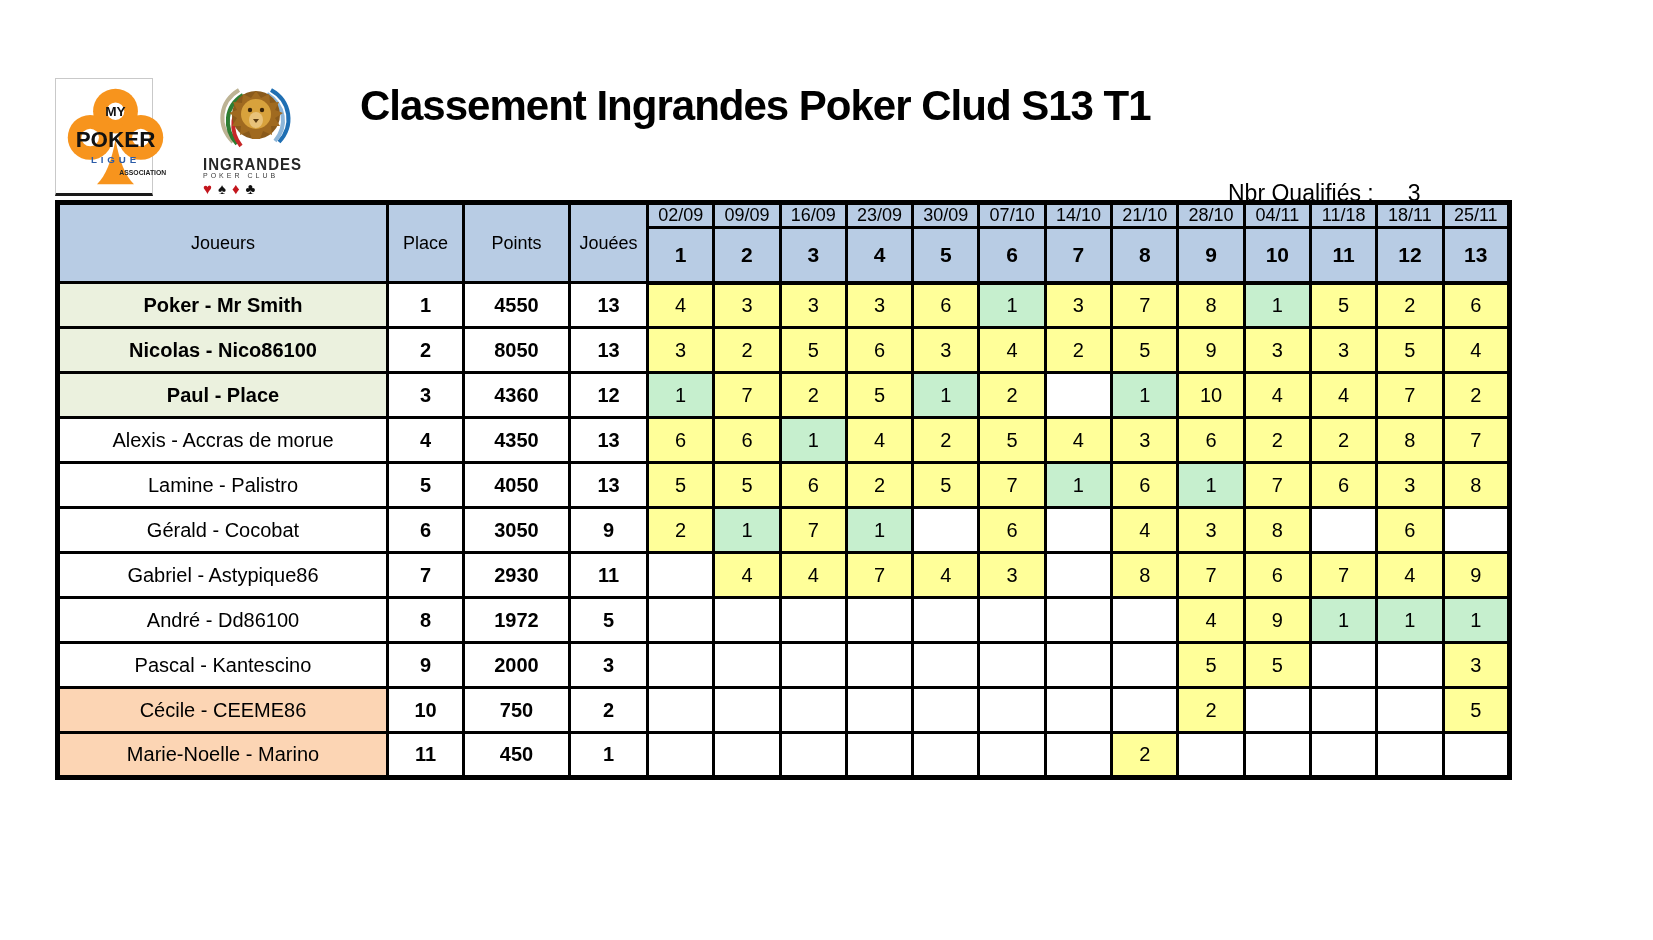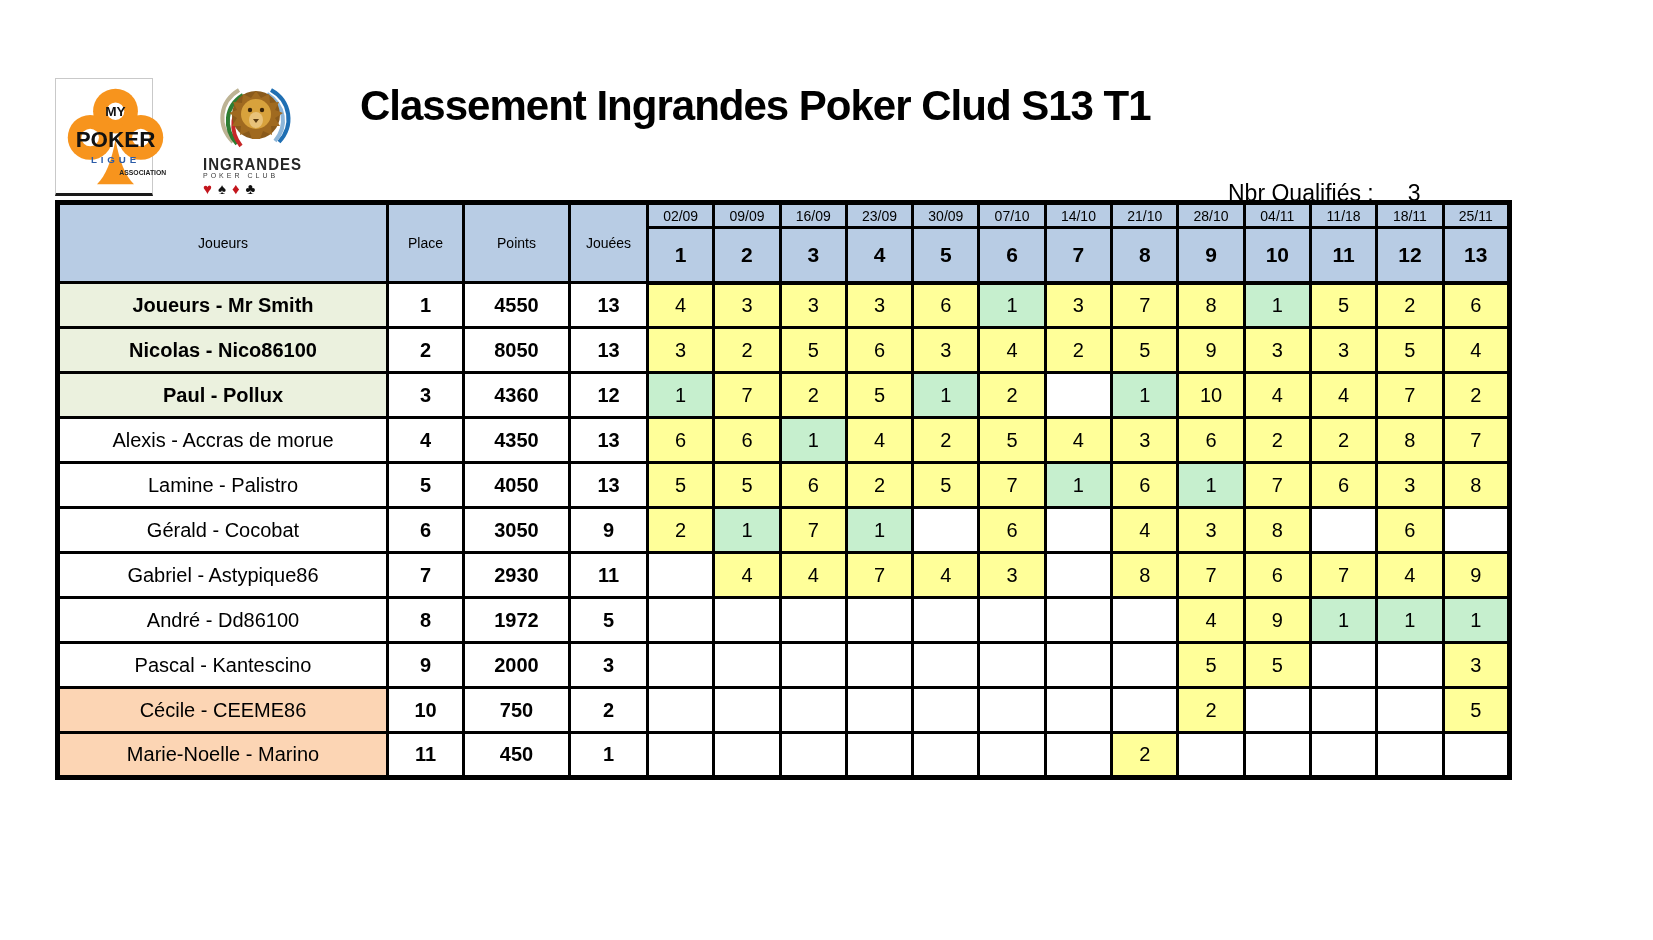--- a/index.html
+++ b/index.html
@@ -46,21 +46,21 @@
   }
   .ranking th,.ranking td{
     border:3px solid #000;text-align:center;vertical-align:middle;
     padding:0;overflow:hidden;white-space:nowrap;
   }
   th.h-players{width:330px;}
   th.h-place{width:76px;}
   th.h-points{width:106px;}
   th.h-played{width:78px;text-align:center;}
   thead th{background:var(--header-blue);}
-  tr.dates-row th{height:25px;font-size:14px;font-weight:400;}
+  tr.dates-row th{height:25px;font-size:18px;font-weight:400;}
   tr.nums-row th{height:55px;font-size:21px;font-weight:700;border-bottom:4px solid #000;}
   th.col-head{font-size:21px;font-weight:700;}
   tbody td{height:45px;font-size:20px;background:#fff;}
   td.name-cell{font-size:20px;}
   tr.tier-qualified td.name-cell{font-weight:700;background:var(--qualified-name-bg);}
   tr.tier-bottom td.name-cell{background:var(--bottom-name-bg);}
   td.place-cell,td.points-cell,td.played-cell{font-weight:700;}
   td.res-cell.played{background:var(--played-yellow);}
   td.res-cell.win{background:var(--winner-green);}
 </style>
@@ -145,21 +145,21 @@
           <th class="num-cell">8</th>
           <th class="num-cell">9</th>
           <th class="num-cell">10</th>
           <th class="num-cell">11</th>
           <th class="num-cell">12</th>
           <th class="num-cell">13</th>
         </tr>
     </thead>
     <tbody>
         <tr class="tier-qualified">
-          <td class="name-cell">Joueurs - Mr Smith</td>
+          <td class="name-cell">Poker - Mr Smith</td>
           <td class="place-cell">1</td>
           <td class="points-cell">4550</td>
           <td class="played-cell">13</td>
           <td class="res-cell played">4</td>
           <td class="res-cell played">3</td>
           <td class="res-cell played">3</td>
           <td class="res-cell played">3</td>
           <td class="res-cell played">6</td>
           <td class="res-cell win">1</td>
           <td class="res-cell played">3</td>
@@ -183,21 +183,21 @@
           <td class="res-cell played">4</td>
           <td class="res-cell played">2</td>
           <td class="res-cell played">5</td>
           <td class="res-cell played">9</td>
           <td class="res-cell played">3</td>
           <td class="res-cell played">3</td>
           <td class="res-cell played">5</td>
           <td class="res-cell played">4</td>
         </tr>
         <tr class="tier-qualified">
-          <td class="name-cell">Paul - Pollux</td>
+          <td class="name-cell">Paul - Place</td>
           <td class="place-cell">3</td>
           <td class="points-cell">4360</td>
           <td class="played-cell">12</td>
           <td class="res-cell win">1</td>
           <td class="res-cell played">7</td>
           <td class="res-cell played">2</td>
           <td class="res-cell played">5</td>
           <td class="res-cell win">1</td>
           <td class="res-cell played">2</td>
           <td class="res-cell empty"></td>

